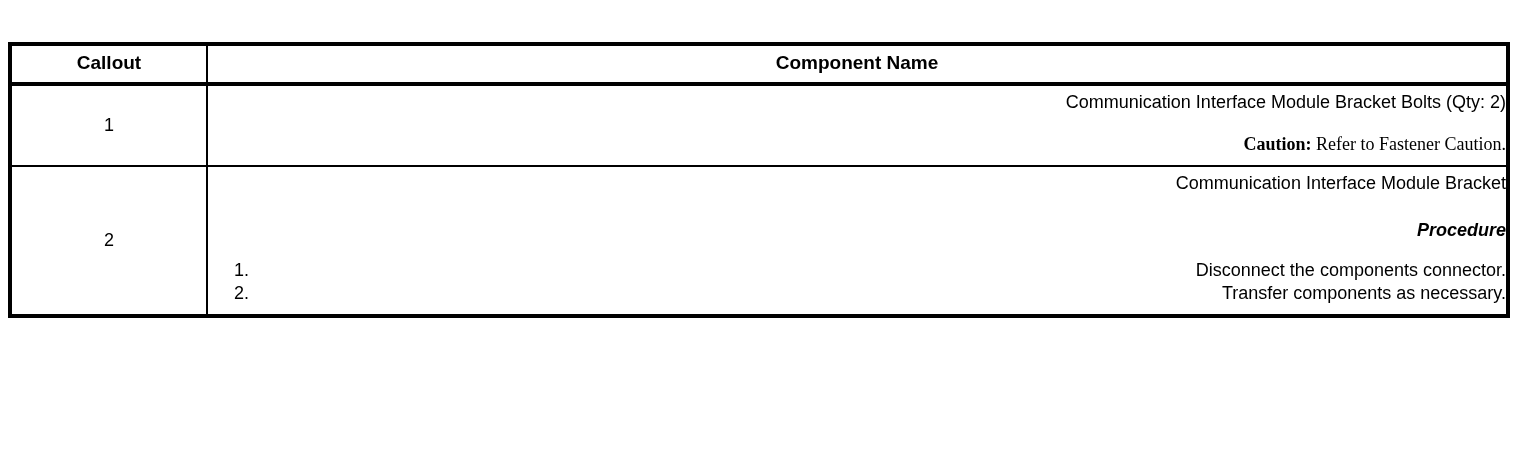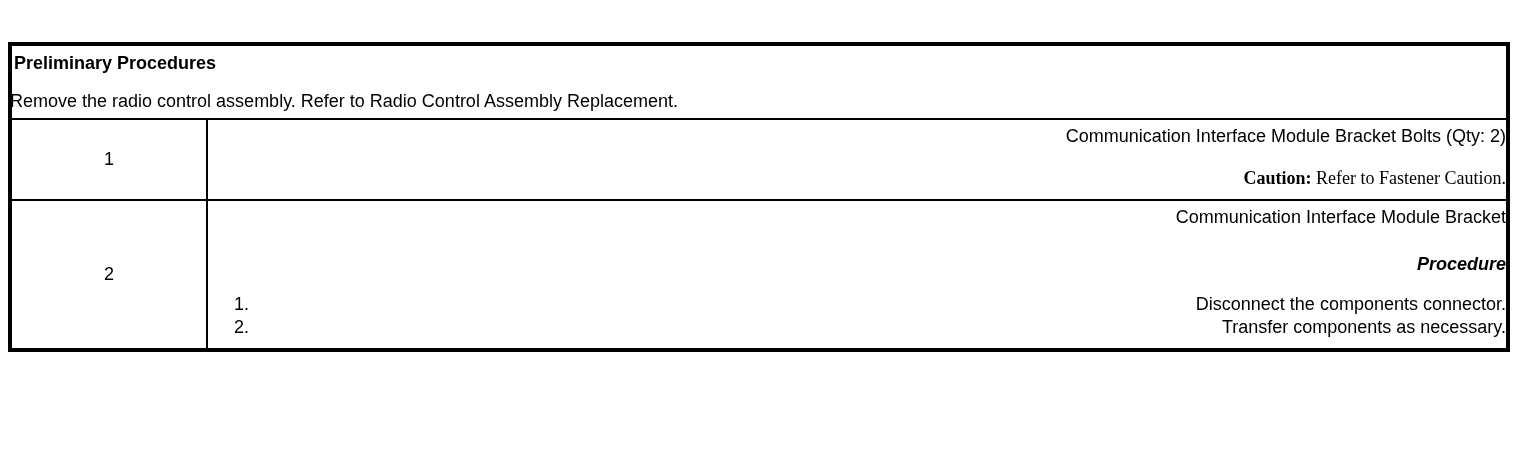--- a/index.html
+++ b/index.html
@@ -149,27 +149,25 @@
 
 
   <div class="proc-table">
     <table>
       <colgroup>
         <col class="callout-col">
         <col class="name-col">
       </colgroup>
       <tbody>
 
-
-        <tr>
-          <td class="prelim-cell" colspan="2">
-            <div class="prelim-title">Preliminary Procedures</div>
-            <div class="prelim-text">Remove the radio control assembly. Refer to Radio Control Assembly Replacement.</div>
-          </td>
+        <tr class="hdr-row">
+          <th class="callout-head">Callout</th>
+          <th class="name-head">Component Name</th>
         </tr>
+
 
         <tr class="body-row">
           <td class="callout-cell">1</td>
           <td class="name-cell">
             <div class="line">Communication Interface Module Bracket Bolts (Qty: 2)</div>
             <div class="line gap-line">
               <span class="bold">Caution:</span>
               <span>Refer to Fastener Caution.</span>
             </div>
           </td>

